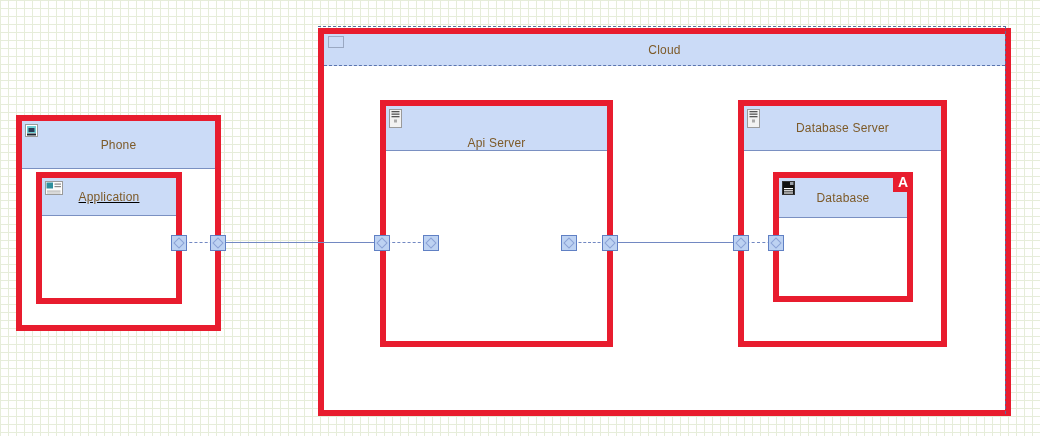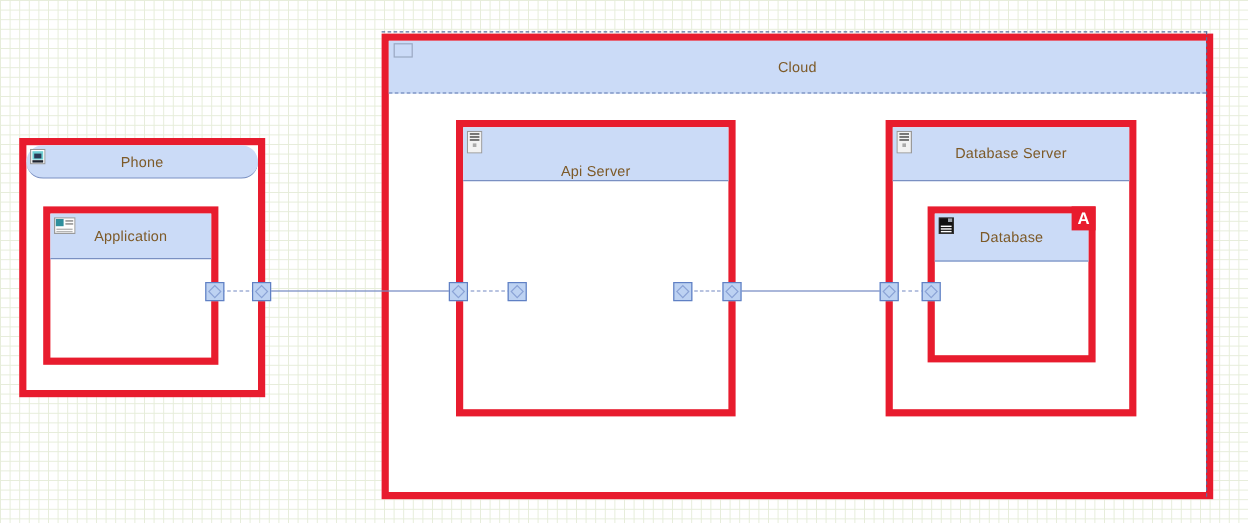--- a/index.html
+++ b/index.html
@@ -54,43 +54,43 @@
     display:flex;align-items:center;justify-content:center;z-index:7;
   }
 </style>
 </head>
 <body>
 
 <div id="canvas">
 
   <div class="node" style="left:318px;top:28px;width:693px;height:388px;">
     <div class="cloud-sel"></div>
-    <div class="node-header dashed-bottom" style="height:44px;">
+    <div class="node-header dashed-bottom" style="height:32px;">
       <span class="group-marker"></span>
       <span class="node-label">Cloud</span>
     </div>
     <div class="node-body"></div>
   </div>
 
   <div class="node" style="left:16px;top:115px;width:205px;height:216px;">
-    <div class="node-header" style="height:28px;border-radius:16px;">
+    <div class="node-header" style="height:48px;">
       <span class="hdr-icon">
         <svg width="13" height="13" viewBox="0 0 13 13">
           <rect x="0.5" y="0.5" width="12" height="12" fill="#ffffff" stroke="#9a9a9a"></rect>
           <rect x="2" y="2" width="9" height="7" fill="#6ecfd4"></rect>
           <rect x="3.5" y="4" width="6" height="4" fill="#2a3a55"></rect>
           <rect x="2" y="9.5" width="9" height="2" fill="#1d2430"></rect>
         </svg>
       </span>
       <span class="node-label">Phone</span>
     </div>
     <div class="node-body"></div>
   </div>
 
-  <div class="node" style="left:36px;top:172px;width:146px;height:132px;">
+  <div class="node" style="left:36px;top:172px;width:146px;height:132px;text-decoration:underline;">
     <div class="node-header" style="height:38px;">
       <span class="hdr-icon">
         <svg width="18" height="14" viewBox="0 0 18 14">
           <rect x="0.5" y="0.5" width="17" height="13" fill="#fdfdfd" stroke="#9a9a9a"></rect>
           <rect x="1.5" y="1.5" width="6.5" height="6" fill="#2f8f9d"></rect>
           <rect x="9.5" y="2.5" width="6.5" height="1.2" fill="#8a8a8a"></rect>
           <rect x="9.5" y="5" width="6.5" height="1.2" fill="#8a8a8a"></rect>
           <rect x="2" y="9.5" width="13.5" height="1.2" fill="#b5b5b5"></rect>
           <rect x="2" y="11.5" width="13.5" height="1" fill="#b5b5b5"></rect>
         </svg>

